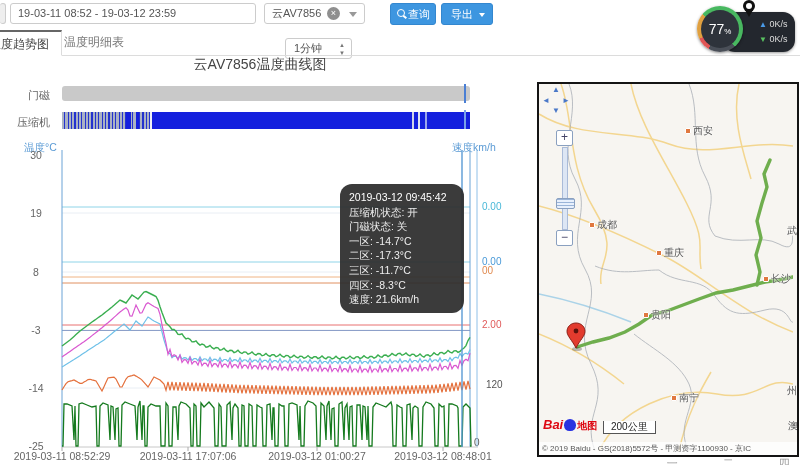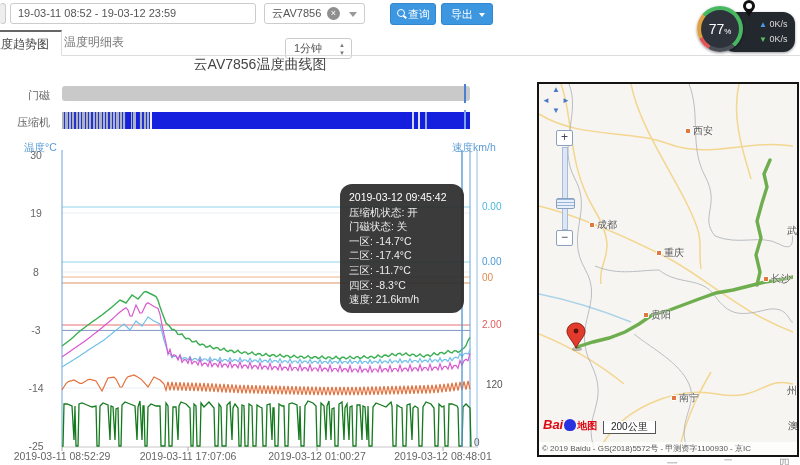--- a/index.html
+++ b/index.html
@@ -164,21 +164,21 @@
 
   <div class="ytick" style="left:20px;top:149px;">30</div>
   <div class="ytick" style="left:20px;top:207px;">19</div>
   <div class="ytick" style="left:20px;top:266px;">8</div>
   <div class="ytick" style="left:20px;top:324px;">-3</div>
   <div class="ytick" style="left:20px;top:382px;">-14</div>
   <div class="ytick" style="left:20px;top:440px;">-25</div>
 
   <div class="thlab" style="top:201px;color:#49b8d8;">0.00</div>
   <div class="thlab" style="top:256px;color:#4a9ad8;">0.00</div>
-  <div class="thlab" style="top:272px;color:#e08a50;">00</div>
+  <div class="thlab" style="top:265px;color:#e08a50;">00</div>
   <div class="thlab" style="top:319px;color:#e05a5a;">2.00</div>
   <div class="thlab" style="top:379px;color:#555;left:486px;">120</div>
   <div class="thlab" style="top:437px;color:#555;left:474px;">0</div>
 
   <div class="xtick" style="left:2px;">2019-03-11 08:52:29</div>
   <div class="xtick" style="left:128px;">2019-03-11 17:07:06</div>
   <div class="xtick" style="left:257px;">2019-03-12 01:00:27</div>
   <div class="xtick" style="left:383px;">2019-03-12 08:48:01</div>
 
   <svg class="abs" id="chart-svg" width="530" height="315" viewBox="0 140 530 315">
@@ -215,21 +215,21 @@
         <path d="M62,446 L63,446 L64,404 L67,404 L72,406 L74,440 L75,406 L75,409 L76,446 L78,446 L79,404 L82,403 L87,405 L92,407 L96,406 L97,446 L99,446 L100,406 L103,403 L108,405 L110,440 L111,406 L113,407 L115,440 L116,409 L118,408 L119,446 L121,446 L122,405 L125,402 L130,404 L135,406 L137,440 L138,407 L140,401 L142,440 L143,406 L144,406 L145,446 L147,446 L148,407 L151,404 L156,406 L160,406 L161,446 L165,446 L166,403 L168,406 L169,446 L172,446 L173,407 L176,407 L178,440 L179,406 L181,402 L186,404 L190,408 L191,446 L193,446 L194,404 L196,406 L197,446 L200,446 L201,403 L204,407 L209,402 L214,408 L215,446 L218,446 L219,404 L221,407 L222,446 L226,446 L227,405 L230,402 L232,440 L233,408 L235,404 L238,408 L239,446 L241,446 L242,405 L244,406 L245,446 L248,446 L249,404 L252,406 L253,446 L256,446 L257,405 L260,407 L262,408 L263,446 L266,446 L267,405 L270,404 L272,440 L273,408 L274,408 L275,446 L278,446 L279,404 L282,406 L284,406 L285,446 L288,446 L289,404 L292,403 L297,405 L299,440 L300,409 L300,406 L301,446 L304,446 L305,406 L308,401 L313,403 L316,406 L317,446 L320,446 L321,403 L324,406 L326,440 L327,406 L329,401 L331,440 L332,409 L334,408 L335,446 L338,446 L339,404 L342,402 L344,440 L345,408 L347,404 L349,440 L350,407 L352,406 L353,446 L356,446 L357,405 L360,405 L362,440 L363,406 L365,407 L367,440 L368,409 L368,406 L369,446 L372,446 L373,407 L376,403 L381,405 L386,407 L391,402 L392,406 L393,446 L396,446 L397,405 L400,407 L402,408 L403,446 L406,446 L407,405 L410,404 L412,440 L413,408 L415,406 L418,408 L419,446 L422,446 L423,407 L426,402 L431,404 L434,408 L435,446 L438,446 L439,404 L442,407 L444,406 L445,446 L448,446 L449,404 L452,404 L457,406 L458,408 L459,446 L462,446 L463,407 L466,404 L470,408 L471,446 L470,446" stroke="#157a1e" stroke-width="1.3" fill="none"></path>
       </g>
     <line x1="462" y1="150" x2="462" y2="447" stroke="#5b9bd5" stroke-width="1.4"></line>
   </svg>
 
   <div class="abs" id="tooltip">
     <div class="tt-time">2019-03-12 09:45:42</div>
     <div>压缩机状态: 开</div>
     <div>门磁状态: 关</div>
     <div>一区: -14.7°C</div>
-    <div>二区: -17.4°C</div>
+    <div>二区: -17.3°C</div>
     <div>三区: -11.7°C</div>
     <div>四区: -8.3°C</div>
     <div>速度: 21.6km/h</div>
   </div>
 
   <div class="abs" id="map">
     <svg width="254" height="367" viewBox="0 0 254 367">
       <rect x="0" y="0" width="254" height="367" fill="#f7f5f1"></rect>
 
       <g stroke="#f3d690" stroke-width="1.5" fill="none">

